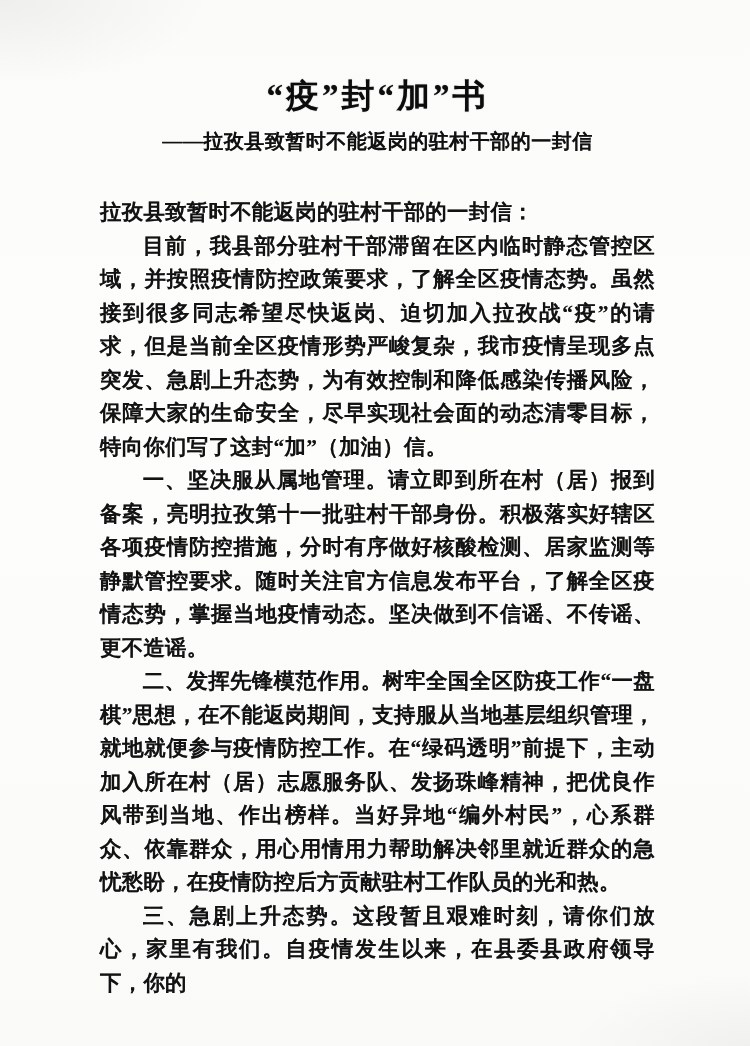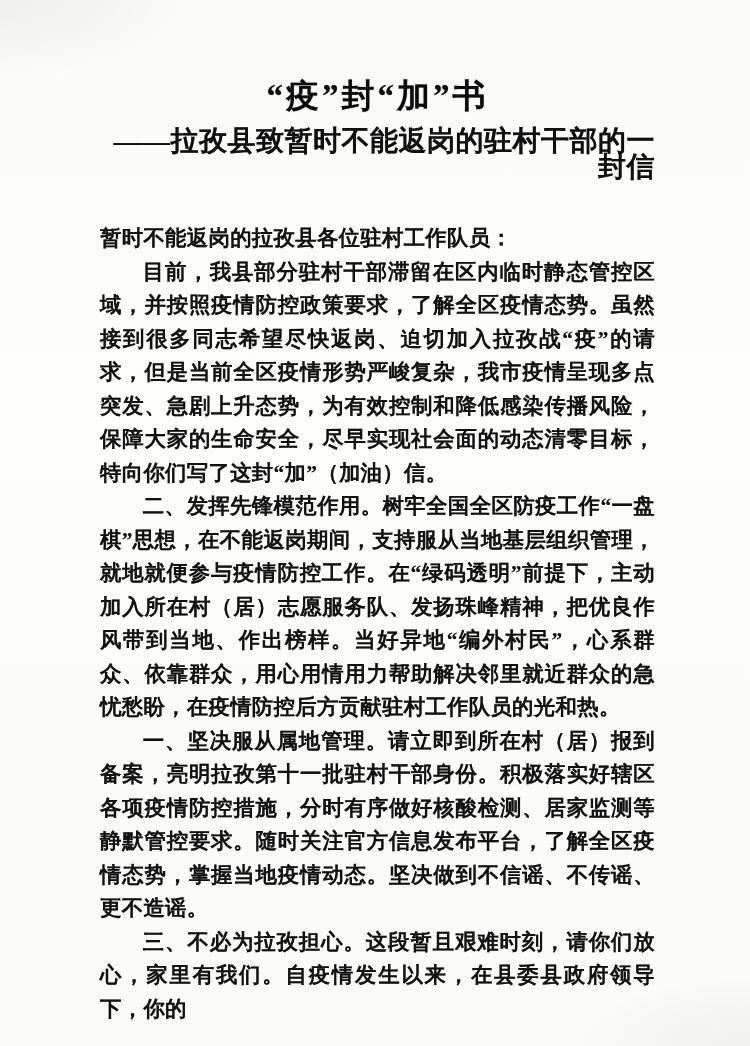--- a/index.html
+++ b/index.html
@@ -27,22 +27,22 @@
     text-align: center;
     font-size: 33px;
     line-height: 40px;
     font-weight: 900;
     letter-spacing: 3px;
     color: #0c0c0c;
     text-shadow: 0 0 1px rgba(0,0,0,0.55);
   }
   .subtitle {
     margin: 12px 0 0 0;
-    text-align: right;
-    font-size: 28px;
+    text-align: center;
+    font-size: 20px;
     line-height: 26px;
     font-weight: 700;
     letter-spacing: 0.5px;
     color: #101010;
     text-shadow: 0 0 0.6px rgba(0,0,0,0.5);
   }
   .body {
     margin-top: 42px;
     font-size: 21.4px;
     line-height: 33.5px;
@@ -62,19 +62,19 @@
     text-indent: 0;
   }
 </style>
 </head>
 <body>
 
 <div class="page">
   <h1 class="title">“疫”封“加”书</h1>
   <h2 class="subtitle">——拉孜县致暂时不能返岗的驻村干部的一封信</h2>
   <div class="body">
-    <p class="salutation">暂时不能返岗的拉孜县各位驻村工作队员：</p>
+    <p class="salutation">拉孜县致暂时不能返岗的驻村干部的一封信：</p>
     <p class="para">目前，我县部分驻村干部滞留在区内临时静态管控区域，并按照疫情防控政策要求，了解全区疫情态势。虽然接到很多同志希望尽快返岗、迫切加入拉孜战“疫”的请求，但是当前全区疫情形势严峻复杂，我市疫情呈现多点突发、急剧上升态势，为有效控制和降低感染传播风险，保障大家的生命安全，尽早实现社会面的动态清零目标，特向你们写了这封“加”（加油）信。</p>
+    <p class="para">一、坚决服从属地管理。请立即到所在村（居）报到备案，亮明拉孜第十一批驻村干部身份。积极落实好辖区各项疫情防控措施，分时有序做好核酸检测、居家监测等静默管控要求。随时关注官方信息发布平台，了解全区疫情态势，掌握当地疫情动态。坚决做到不信谣、不传谣、更不造谣。</p>
     <p class="para">二、发挥先锋模范作用。树牢全国全区防疫工作“一盘棋”思想，在不能返岗期间，支持服从当地基层组织管理，就地就便参与疫情防控工作。在“绿码透明”前提下，主动加入所在村（居）志愿服务队、发扬珠峰精神，把优良作风带到当地、作出榜样。当好异地“编外村民”，心系群众、依靠群众，用心用情用力帮助解决邻里就近群众的急忧愁盼，在疫情防控后方贡献驻村工作队员的光和热。</p>
-    <p class="para">一、坚决服从属地管理。请立即到所在村（居）报到备案，亮明拉孜第十一批驻村干部身份。积极落实好辖区各项疫情防控措施，分时有序做好核酸检测、居家监测等静默管控要求。随时关注官方信息发布平台，了解全区疫情态势，掌握当地疫情动态。坚决做到不信谣、不传谣、更不造谣。</p>
-    <p class="para">三、不必为拉孜担心。这段暂且艰难时刻，请你们放心，家里有我们。自疫情发生以来，在县委县政府领导下，你的</p>
+    <p class="para">三、急剧上升态势。这段暂且艰难时刻，请你们放心，家里有我们。自疫情发生以来，在县委县政府领导下，你的</p>
   </div>
 </div>
 
 </body></html>

